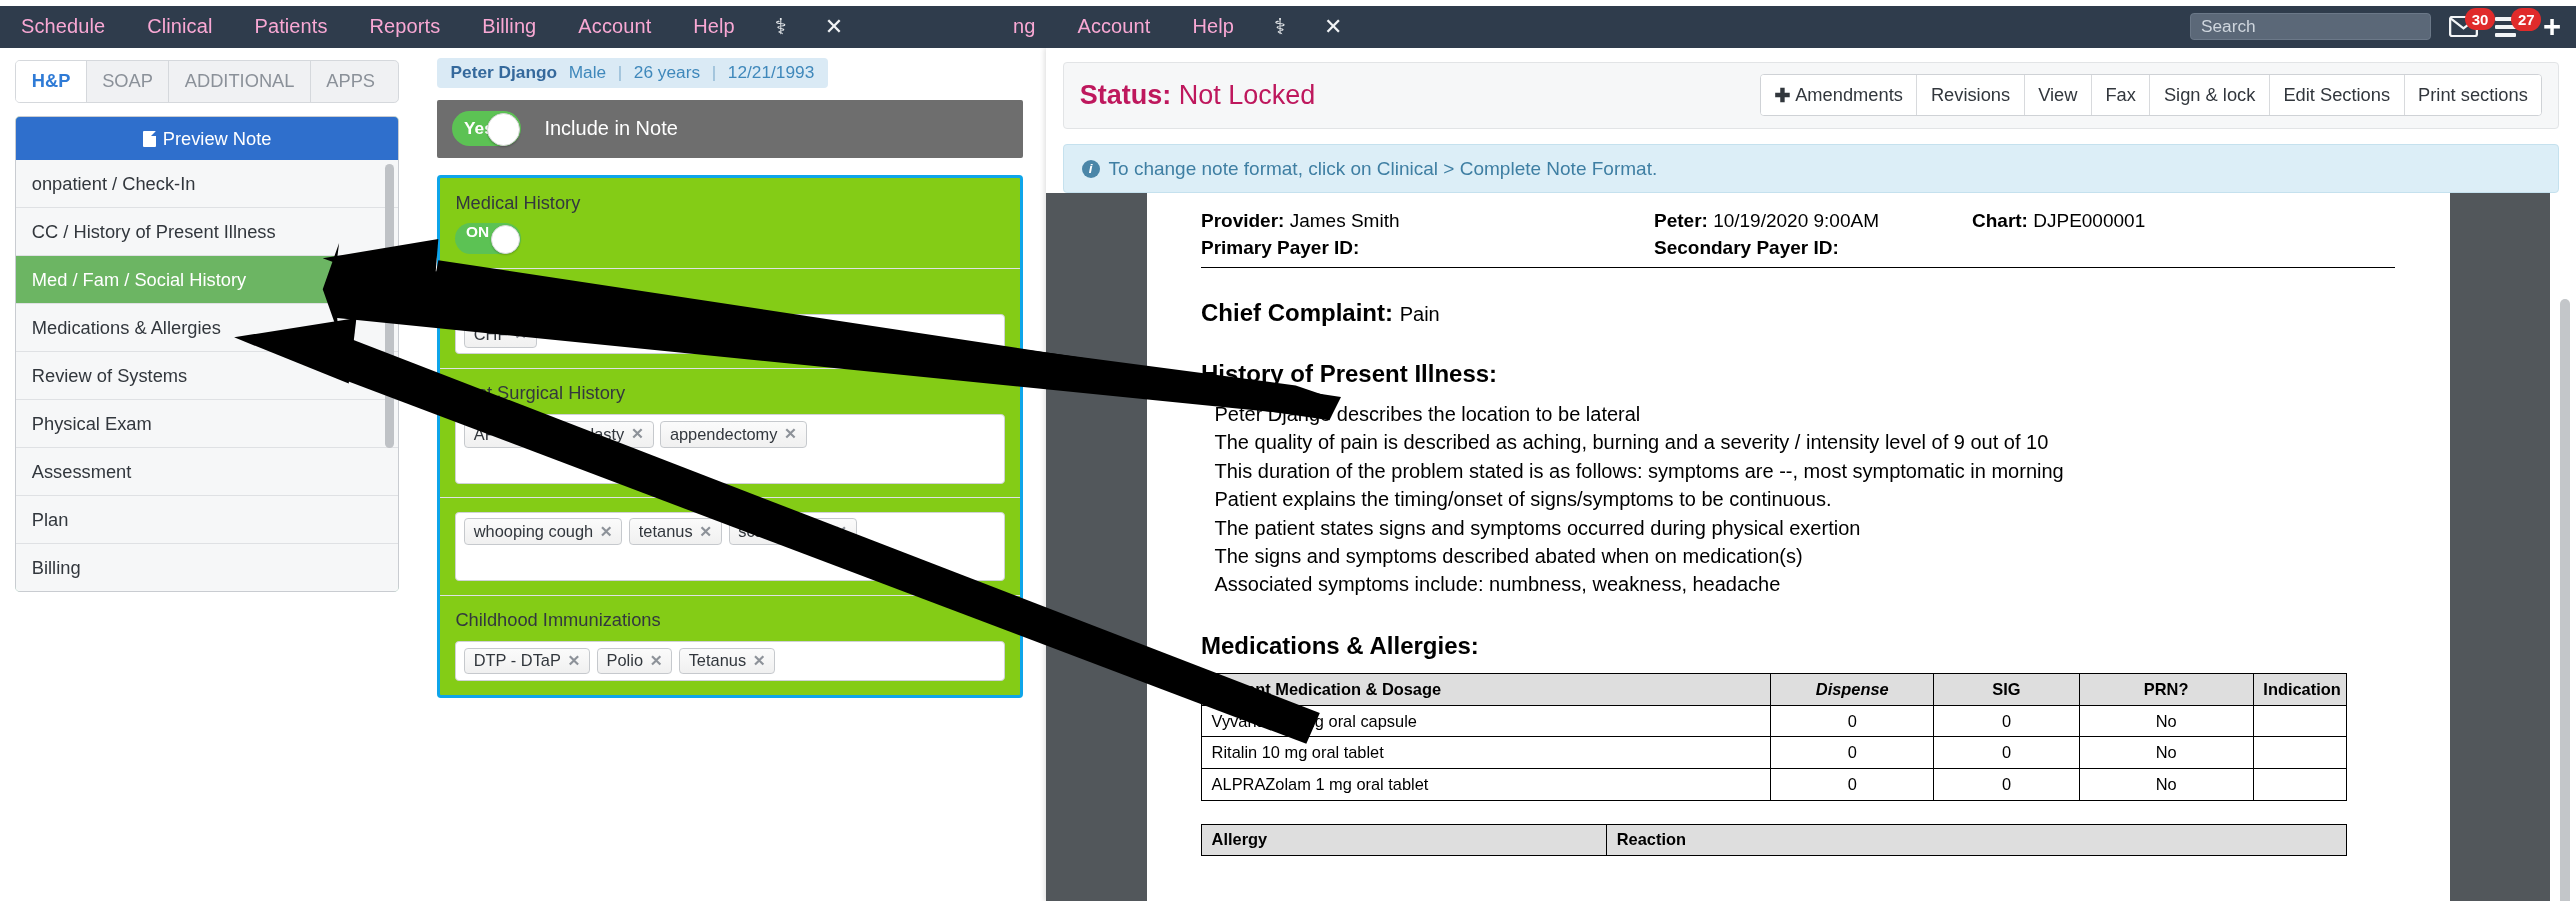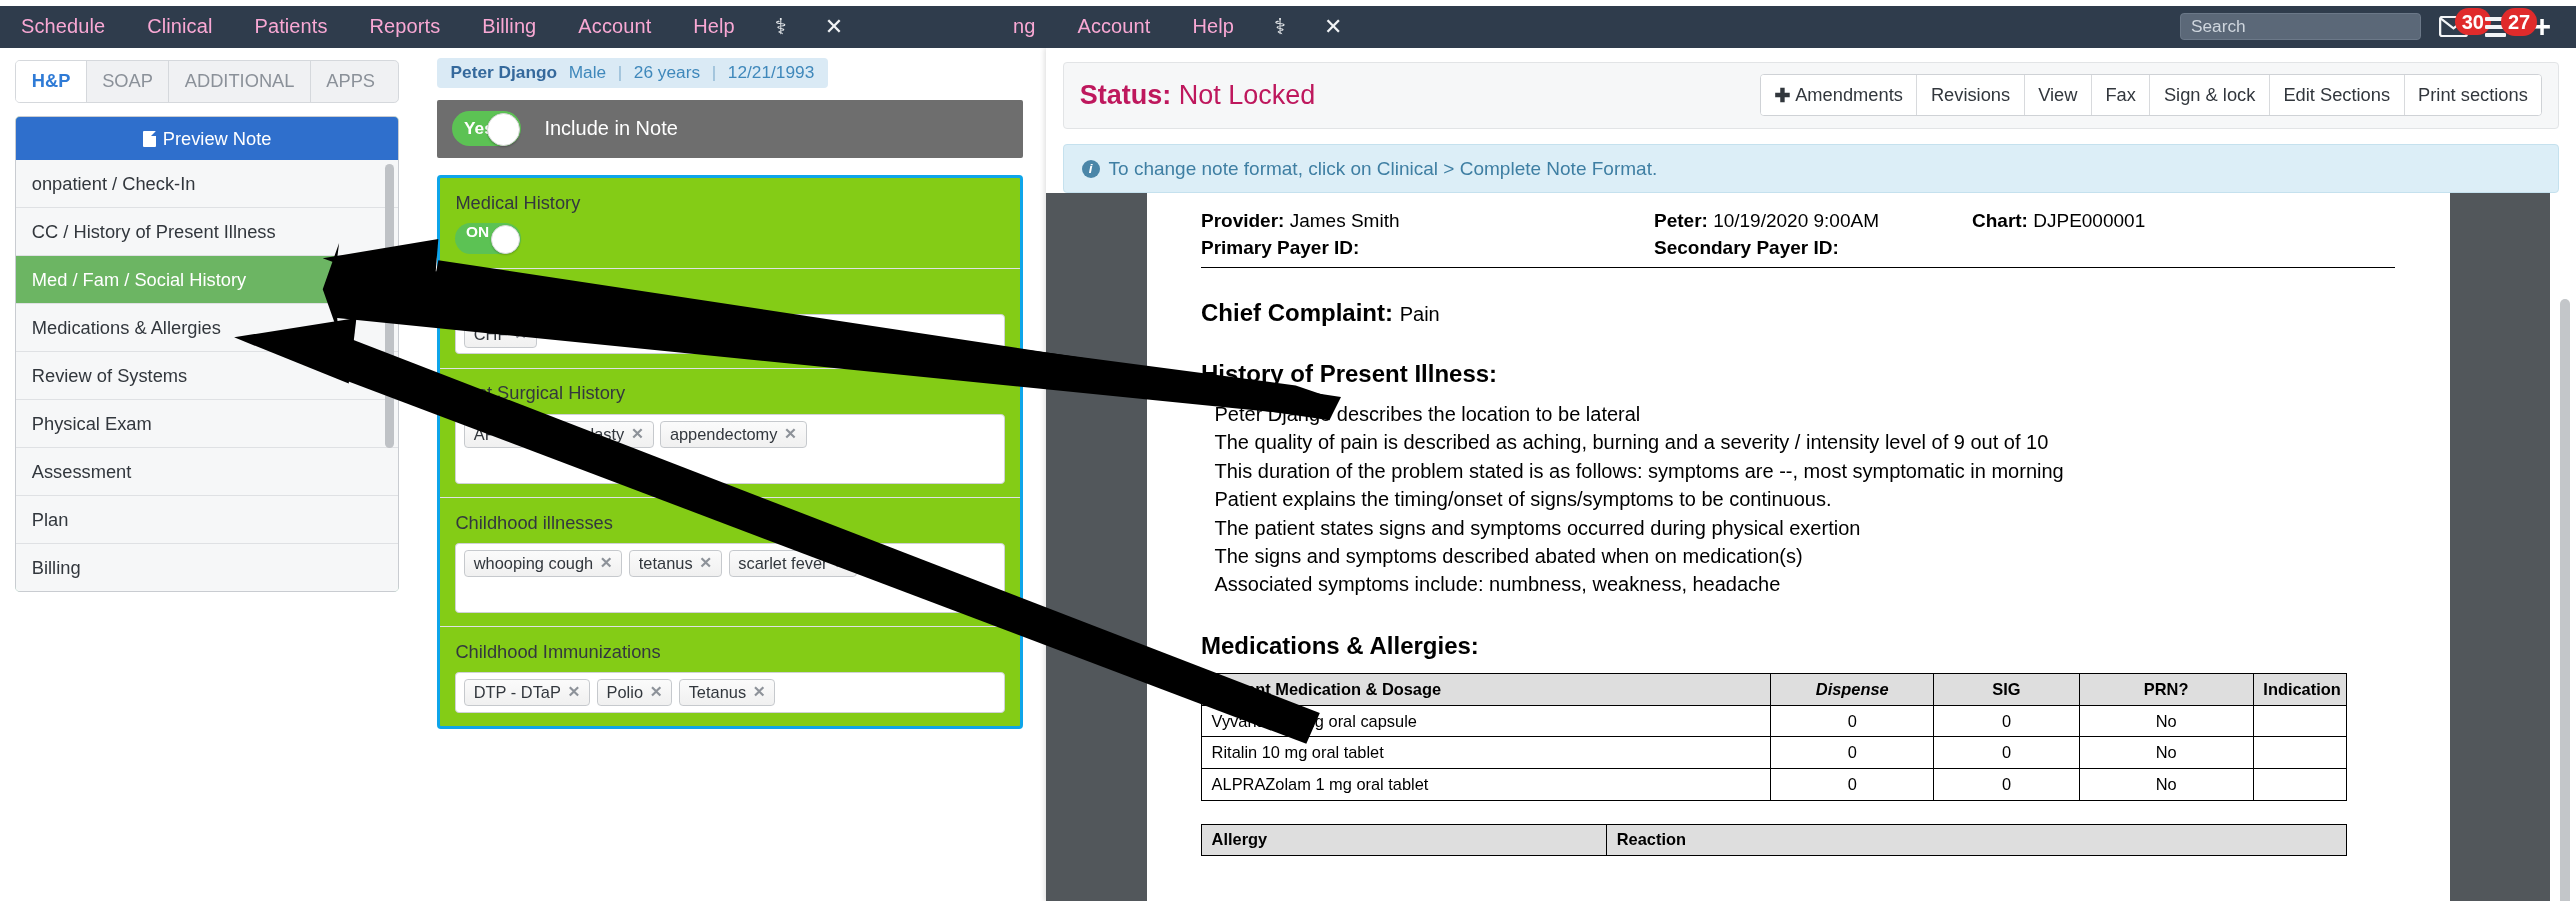--- a/index.html
+++ b/index.html
@@ -16,32 +16,32 @@
     position:absolute;height:42px;background:#2f3c4c;
     display:flex;align-items:center;box-sizing:border-box;
     z-index:40;
   }
   .navbar .nav-items{display:flex;align-items:center;}
   .nav-link{
     color:#f9a8d4;font-size:20px;padding:0 21px;white-space:nowrap;
     letter-spacing:0.1px;cursor:pointer;
   }
   .nav-icon{color:#f2f4f6;font-size:22px;padding:0 19px;cursor:pointer;line-height:1;}
-  .nav-right{display:flex;align-items:center;margin-left:auto;padding-right:25px;}
+  .nav-right{display:flex;align-items:center;margin-left:auto;padding-right:15px;}
   .search-box{
     width:241px;height:27px;background:#5b6878;border:1px solid #6b7888;border-radius:3.9px;
     display:flex;align-items:center;padding:0 9.6px;box-sizing:border-box;
   }
   .search-box span{color:#cfd6de;font-size:17.3px;}
   .badge-wrap{position:relative;margin-left:17.3px;display:flex;align-items:center;}
   .env-glyph{position:relative;width:29px;height:21px;}
   .env-glyph svg{display:block;}
   .count-badge{
     position:absolute;top:-8.7px;left:16.4px;background:#e02b2b;color:#fff;border-radius:962px;
-    font-size:20px;font-weight:bold;line-height:1;padding:3.9px 6.7px;min-width:11.6px;text-align:center;
+    font-size:15px;font-weight:bold;line-height:1;padding:3.9px 6.7px;min-width:11.6px;text-align:center;
   }
   .burger{width:29px;display:flex;flex-direction:column;gap:3.9px;}
   .burger i{display:block;height:3.9px;background:#f2f4f6;border-radius:1px;}
   .burger i:nth-child(1){width:29px;}
   .burger i:nth-child(2){width:29px;}
   .burger i:nth-child(3){width:21px;}
   .plus-icon{color:#fff;font-size:31px;font-weight:bold;margin-left:19px;line-height:0.7;cursor:pointer;}
 
   #navbar-back{left:0;top:5.8px;width:1168px;}
   #navbar-front{left:992px;top:5.8px;right:0;width:1584px;}
@@ -325,21 +325,20 @@
             <span class="x">✕</span>
           </span>
           <span class="tag">
             <span>appendectomy</span>
             <span class="x">✕</span>
           </span>
         </div>
       </div>
 
       <div class="sec-block">
-        <div class="sec-title">Childhood illnesses</div>
         <div class="tagfield tall">
           <span class="tag">
             <span>whooping cough</span>
             <span class="x">✕</span>
           </span>
           <span class="tag">
             <span>tetanus</span>
             <span class="x">✕</span>
           </span>
           <span class="tag">

